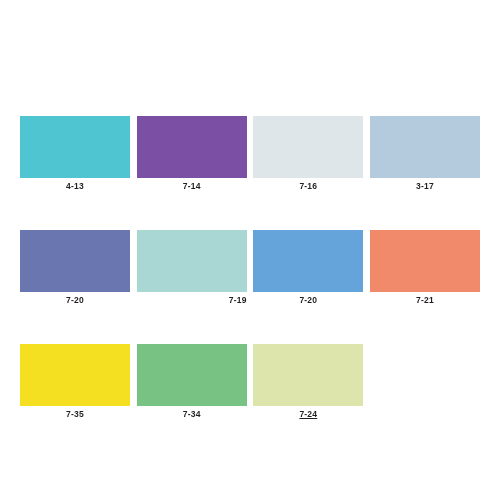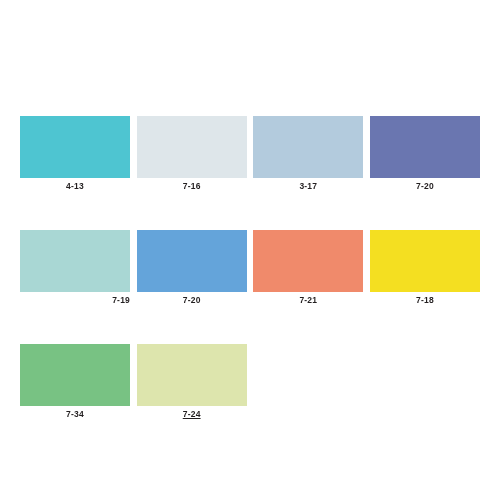--- a/index.html
+++ b/index.html
@@ -67,20 +67,24 @@
 <body>
 
 <div id="swatch-sheet" style="background: rgb(255, 255, 255);">
   <div id="swatch-grid">
 
     <div class="swatch-cell">
       <div class="swatch-chip" style="background-color: rgb(78, 197, 209);"></div>
       <div class="swatch-label" style="color: rgb(35, 31, 32);">4-13</div>
     </div>
 
+    <div class="swatch-cell">
+      <div class="swatch-chip" style="background-color: rgb(123, 79, 163);"></div>
+      <div class="swatch-label" style="color: rgb(35, 31, 32);">7-14</div>
+    </div>
 
 
     <div class="swatch-cell">
       <div class="swatch-chip" style="background-color: rgb(222, 230, 234);"></div>
       <div class="swatch-label" style="color: rgb(35, 31, 32);">7-16</div>
     </div>
 
     <div class="swatch-cell">
       <div class="swatch-chip" style="background-color: rgb(179, 203, 221);"></div>
       <div class="swatch-label" style="color: rgb(35, 31, 32);">3-17</div>
@@ -101,21 +105,21 @@
       <div class="swatch-label" style="color: rgb(35, 31, 32);">7-20</div>
     </div>
 
     <div class="swatch-cell">
       <div class="swatch-chip" style="background-color: rgb(240, 138, 107);"></div>
       <div class="swatch-label" style="color: rgb(35, 31, 32); text-align: center;">7-21</div>
     </div>
 
     <div class="swatch-cell">
       <div class="swatch-chip" style="background-color: rgb(244, 223, 33);"></div>
-      <div class="swatch-label" style="color: rgb(35, 31, 32);">7-18</div>
+      <div class="swatch-label" style="color: rgb(35, 31, 32);">7-35</div>
     </div>
 
     <div class="swatch-cell">
       <div class="swatch-chip" style="background-color: rgb(120, 194, 131);"></div>
       <div class="swatch-label" style="color: rgb(35, 31, 32);">7-34</div>
     </div>
 
     <div class="swatch-cell">
       <div class="swatch-chip" style="background-color: rgb(221, 229, 173);"></div>
       <div class="swatch-label" style="color: rgb(35, 31, 32); text-decoration: underline;">7-24</div>

